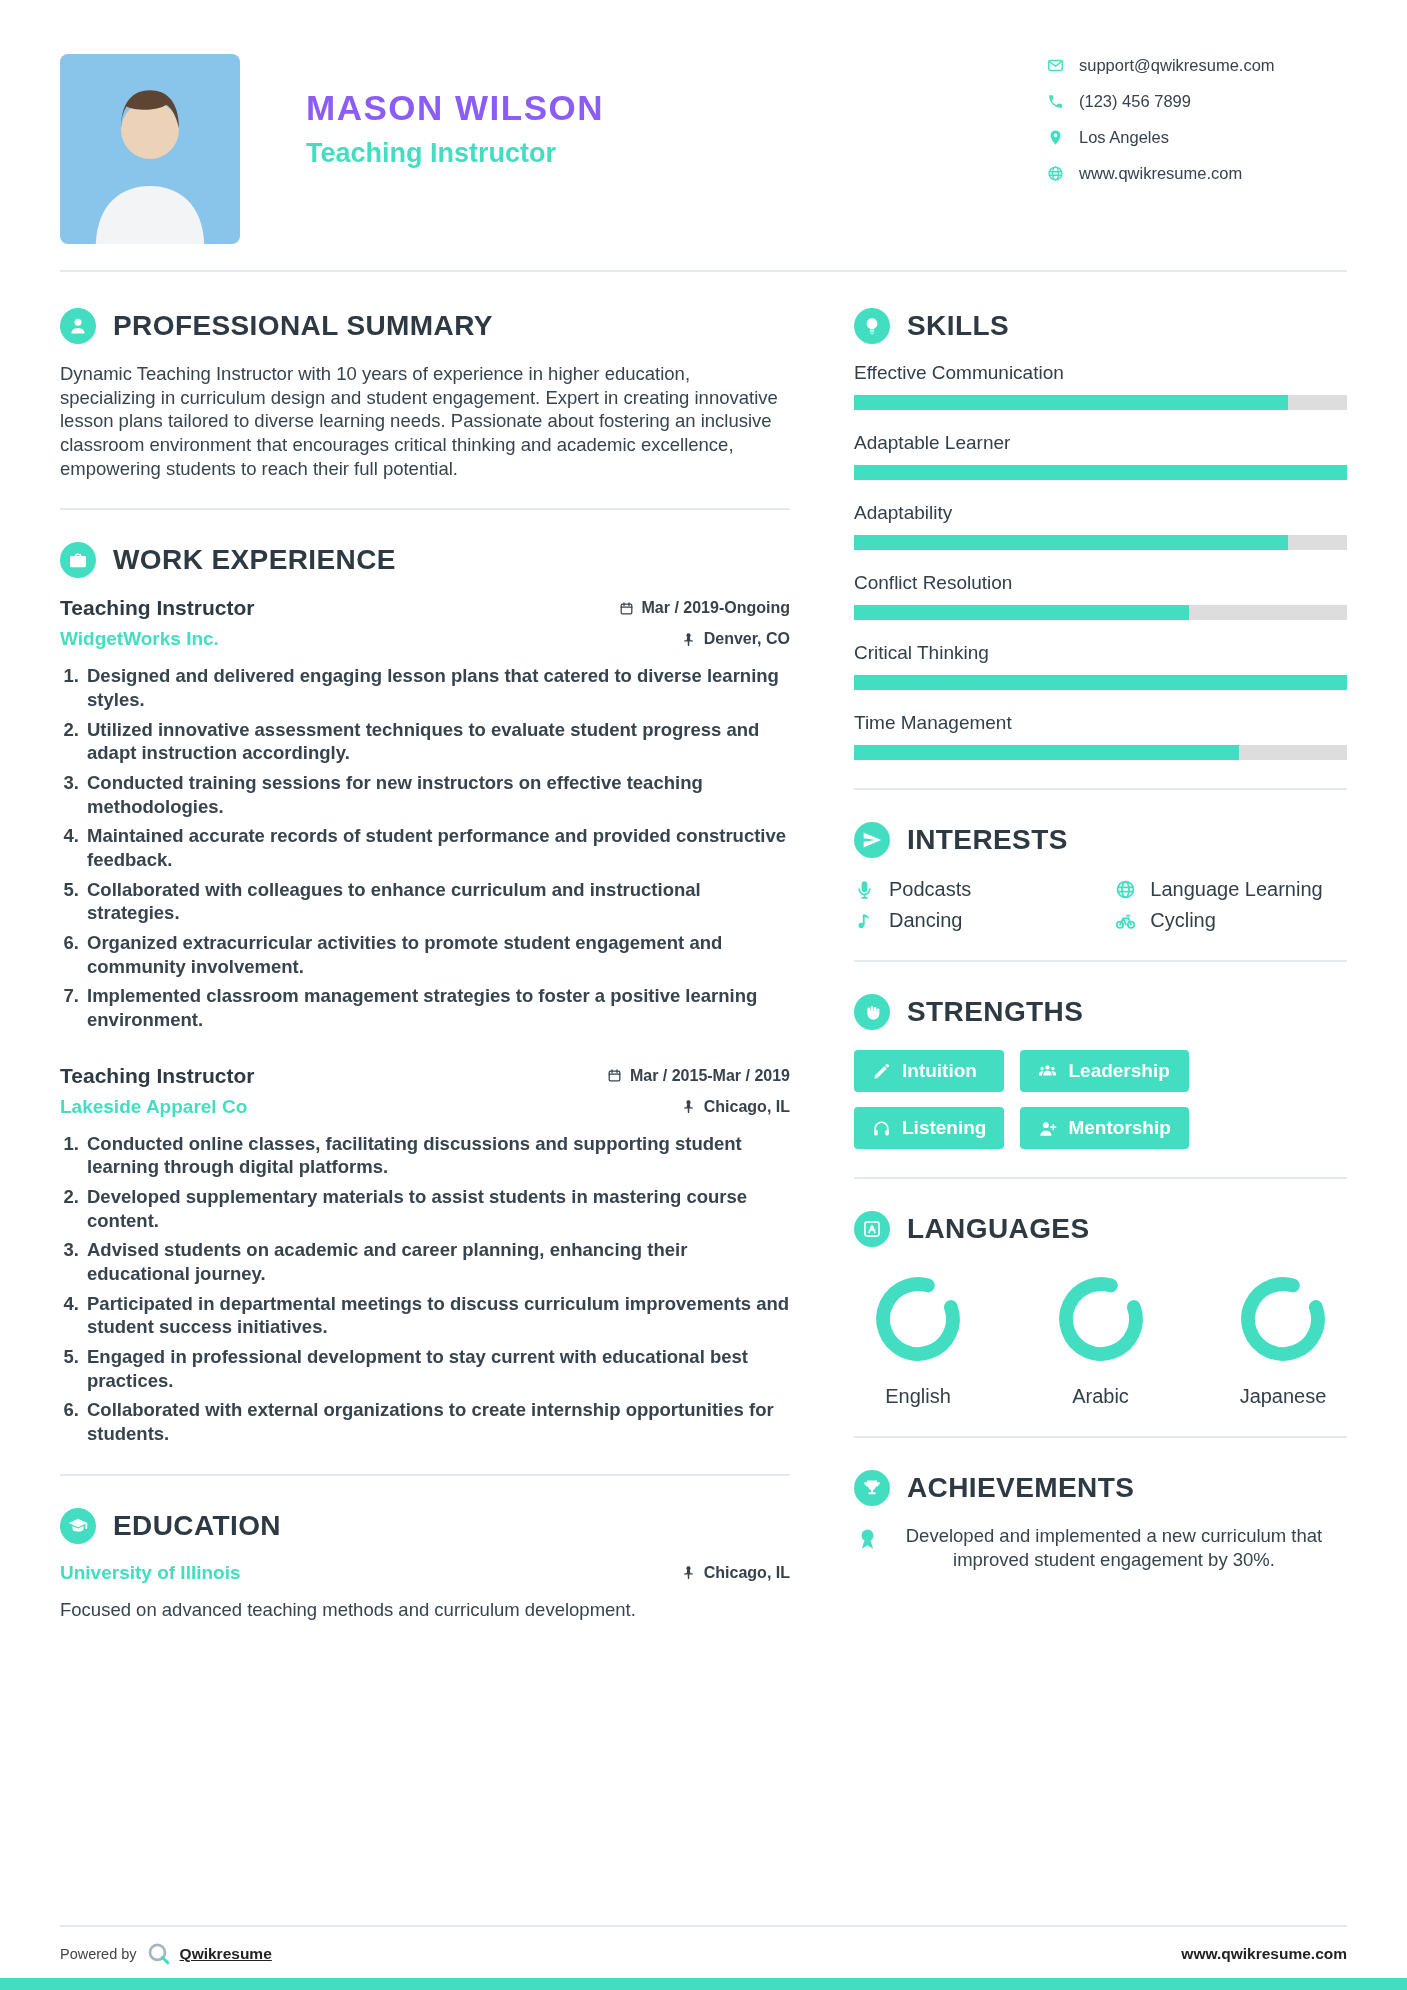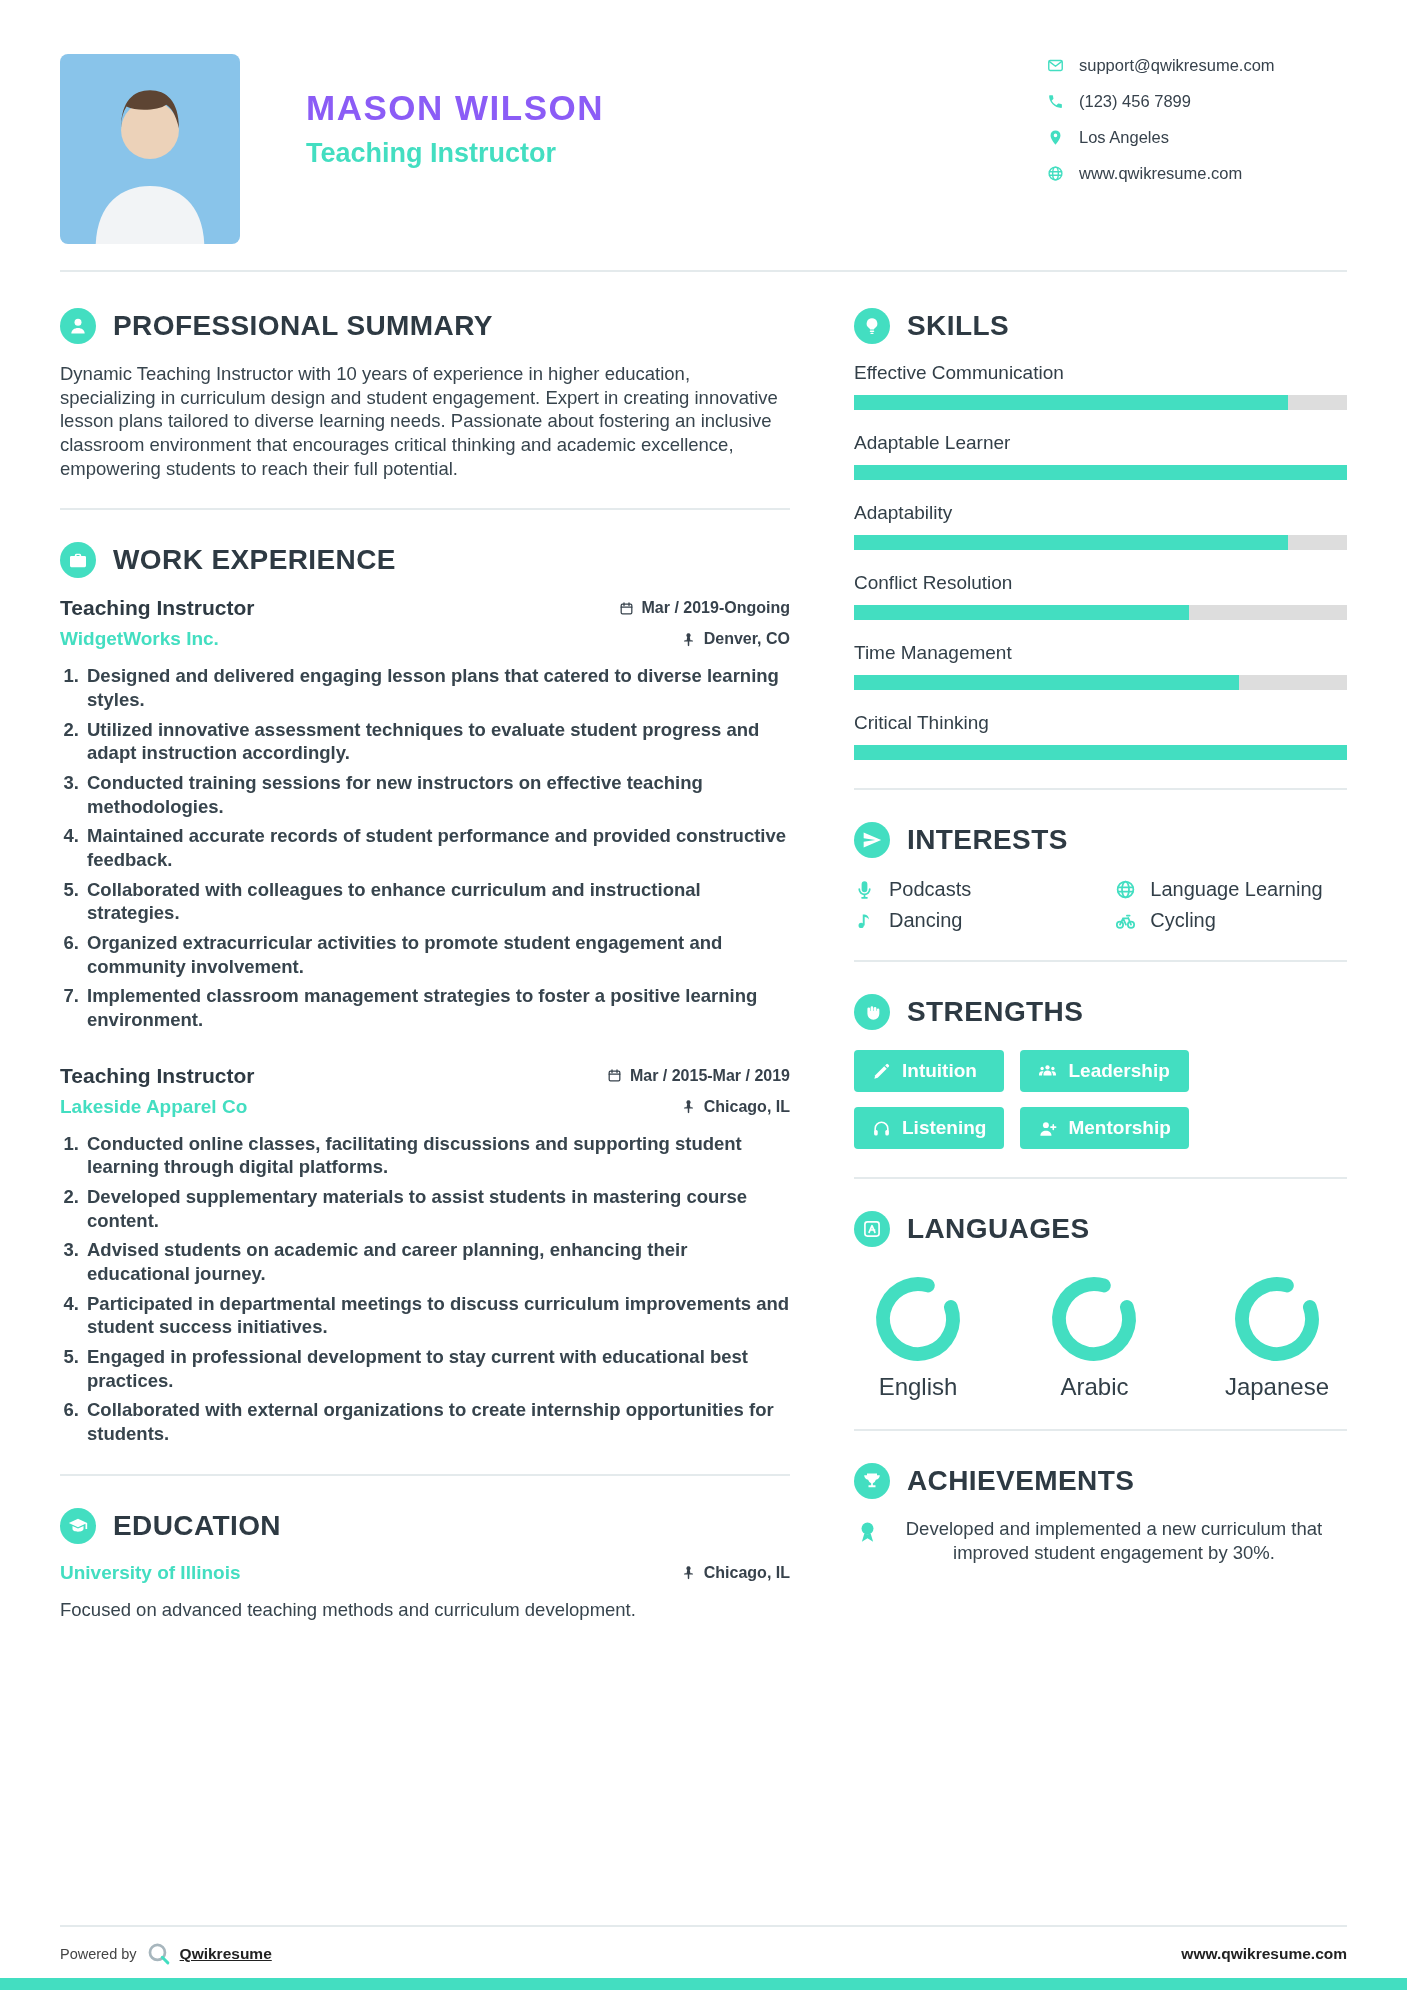--- a/index.html
+++ b/index.html
@@ -73,21 +73,21 @@
   
   .strengths-grid{display:grid;grid-template-columns:repeat(2,max-content);gap:15px 16px;padding-top:2px;}
   .badge{display:flex;align-items:center;gap:11px;background:var(--accent);color:#fff;
     font-size:19px;font-weight:bold;padding:10px 18px;border-radius:4px;}
   .badge-icon{width:19px;height:19px;color:#fff;flex:none;}
 
   
   .languages-list{display:flex;justify-content:space-between;padding:8px 18px 0 18px;}
   .lang{display:flex;flex-direction:column;align-items:center;}
   .lang-ring{width:92px;height:92px;}
-  .lang-name{margin-top:8px;font-size:24px;color:#323f48;}
+  .lang-name{margin-top:20px;font-size:20px;color:#323f48;}
 
   
   .ach{display:flex;margin-bottom:22px;text-align:center;}
   .ach-icon{width:27px;height:27px;color:var(--accent);flex:none;margin-top:1px;}
   .ach-text{font-size:18.5px;line-height:1.32;color:#37444d;}
 
   
   .footer{position:absolute;left:60px;right:60px;bottom:24px;
     display:flex;justify-content:space-between;align-items:center;
     border-top:2px solid #e4eaec;padding-top:14px;}
@@ -315,29 +315,29 @@
                 <div class="skill-fill" style="width:88%"></div>
               </div>
             </div>
             <div class="skill">
               <div class="skill-name">Conflict Resolution</div>
               <div class="skill-track">
                 <div class="skill-fill" style="width:68%"></div>
               </div>
             </div>
             <div class="skill">
+              <div class="skill-name">Critical Thinking</div>
+              <div class="skill-track">
+                <div class="skill-fill" style="width:100%"></div>
+              </div>
+            </div>
+            <div class="skill">
               <div class="skill-name">Time Management</div>
               <div class="skill-track">
                 <div class="skill-fill" style="width:78%"></div>
-              </div>
-            </div>
-            <div class="skill">
-              <div class="skill-name">Critical Thinking</div>
-              <div class="skill-track">
-                <div class="skill-fill" style="width:100%"></div>
               </div>
             </div>
           </div>
       </section>
 
       <hr class="divider">
 
       <section>
         <div class="sec-head">
           <span class="sec-icon icon">

